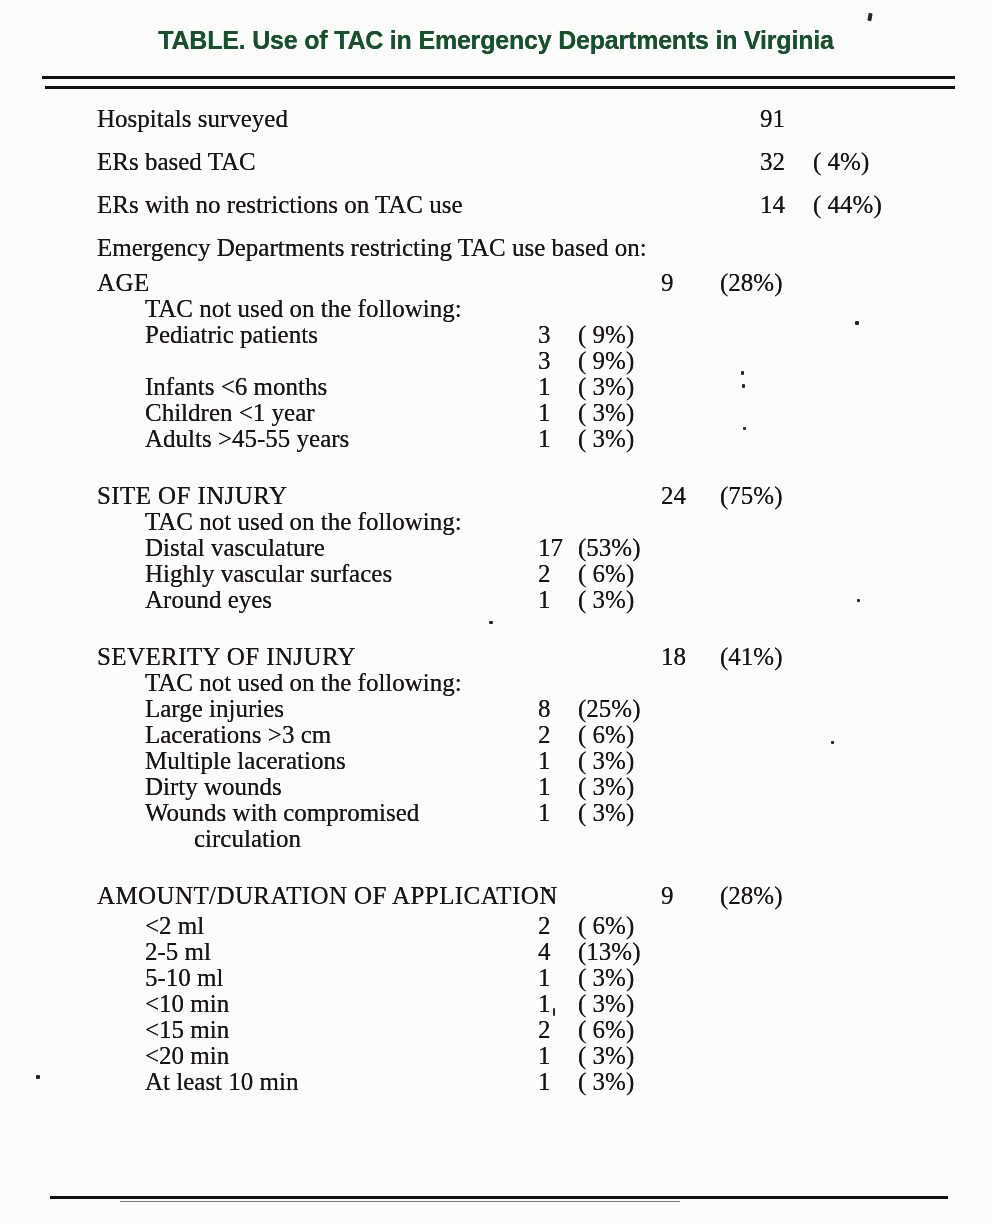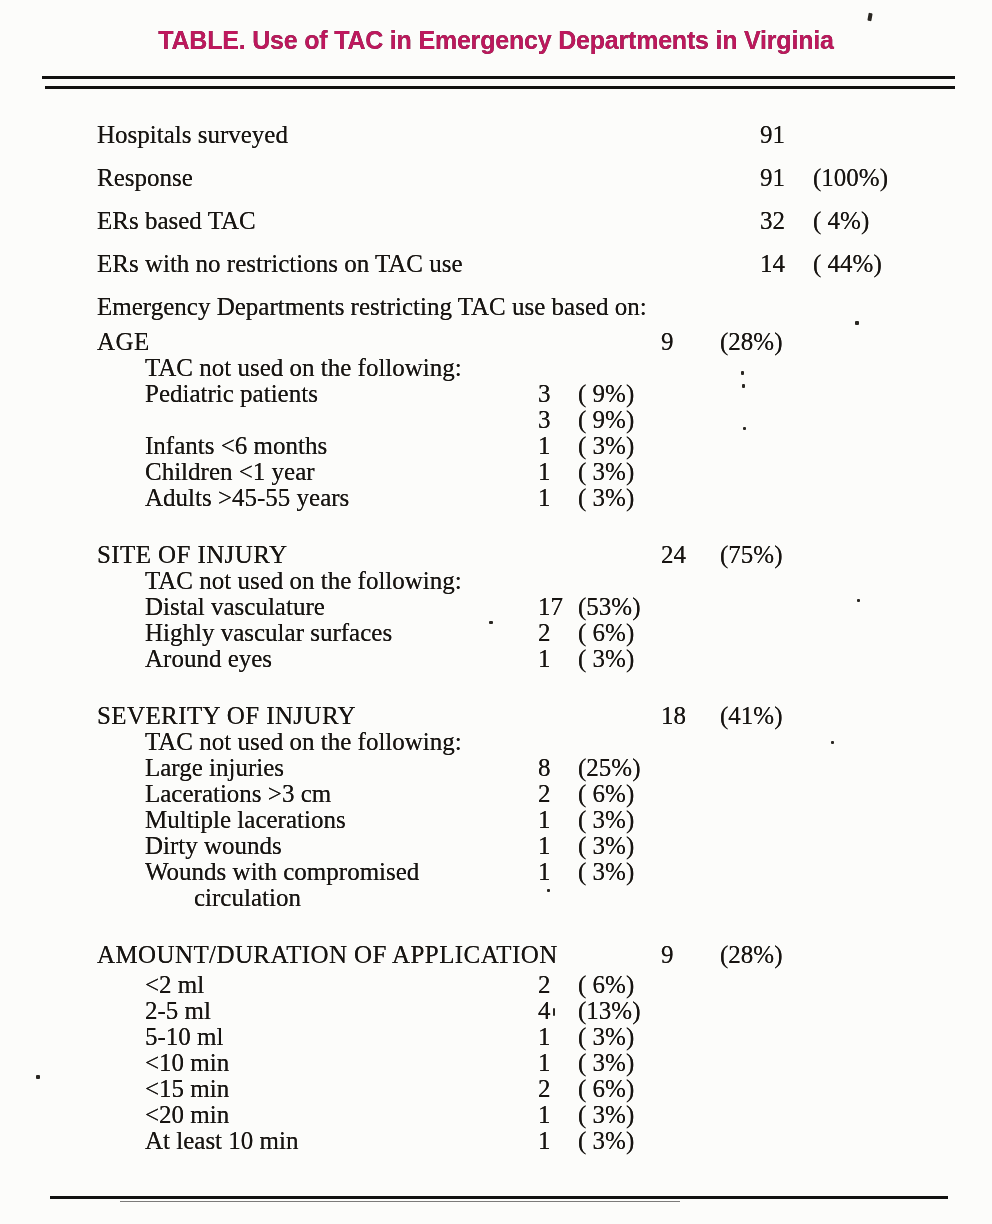--- a/index.html
+++ b/index.html
@@ -16,40 +16,40 @@
   .title {
     position: absolute;
     top: 26px;
     left: 0;
     width: 100%;
     text-align: center;
     font-family: "Liberation Sans", sans-serif;
     font-weight: bold;
     font-size: 25px;
     letter-spacing: -0.2px;
-    color: #be185d;
+    color: #14532d;
     white-space: pre;
   }
   .rule { position: absolute; background: #121110; }
   .rule-top-1 { top: 76px; left: 42px; width: 913px; height: 3px; }
   .rule-top-2 { top: 86px; left: 45px; width: 910px; height: 3px; }
   .rule-bottom { top: 1196px; left: 50px; width: 898px; height: 3px; }
   .rule-bottom-echo { top: 1201px; left: 120px; width: 560px; height: 1px; opacity: 0.55; }
 
   .rows {
     position: absolute;
     top: 106px;
     left: 97px;
     right: 30px;
     font-size: 25px;
     line-height: 26px;
   }
   .row { position: relative; height: 26px; white-space: nowrap; }
   .row-flat { margin-top: 17px; }
-  .row-flat:first-child { margin-top: 16px; }
+  .row-flat:first-child { margin-top: 0; }
   .row-intro { margin-top: 17px; }
   .row-header { margin-top: 31px; }
   .row-intro + .row-header { margin-top: 9px; }
   .row-header + .row-item { margin-top: 4px; }
   .row-note .label, .row-item .label { padding-left: 48px; }
   .row-cont .label { padding-left: 97px; }
   .row-header .label { letter-spacing: 0.4px; }
 
   .val { position: absolute; top: 0; white-space: pre; }
   .val .count { display: inline-block; width: 35px; text-align: left; }
@@ -68,21 +68,20 @@
 
 <div class="page">
 
   <div class="title"><span>TABLE.</span><span> Use of TAC in Emergency Departments in Virginia</span></div>
 
   <div class="rule rule-top-1"></div>
   <div class="rule rule-top-2"></div>
 
   <div class="rows">
       <div class="row row-flat"><span class="label">Hospitals surveyed</span><span class="val col-top"><span class="count">91</span></span></div>
-      <div class="row row-flat"><span class="label">Response</span><span class="val col-top"><span class="count">91</span><span class="pct">(100%)</span></span></div>
       <div class="row row-flat"><span class="label">ERs based TAC</span><span class="val col-top"><span class="count">32</span><span class="pct">( 4%)</span></span></div>
       <div class="row row-flat"><span class="label">ERs with no restrictions on TAC use</span><span class="val col-top"><span class="count">14</span><span class="pct">( 44%)</span></span></div>
       <div class="row row-intro"><span class="label">Emergency Departments restricting TAC use based on:</span></div>
       <div class="row row-header"><span class="label">AGE</span><span class="val col-section"><span class="count">9</span><span class="pct">(28%)</span></span></div>
       <div class="row row-note"><span class="label">TAC not used on the following:</span></div>
       <div class="row row-item"><span class="label">Pediatric patients</span><span class="val col-inner"><span class="count">3</span><span class="pct">( 9%)</span></span></div>
       <div class="row row-item"><span class="val col-inner"><span class="count">3</span><span class="pct">( 9%)</span></span></div>
       <div class="row row-item"><span class="label">Infants &lt;6 months</span><span class="val col-inner"><span class="count">1</span><span class="pct">( 3%)</span></span></div>
       <div class="row row-item"><span class="label">Children &lt;1 year</span><span class="val col-inner"><span class="count">1</span><span class="pct">( 3%)</span></span></div>
       <div class="row row-item"><span class="label">Adults &gt;45-55 years</span><span class="val col-inner"><span class="count">1</span><span class="pct">( 3%)</span></span></div>

